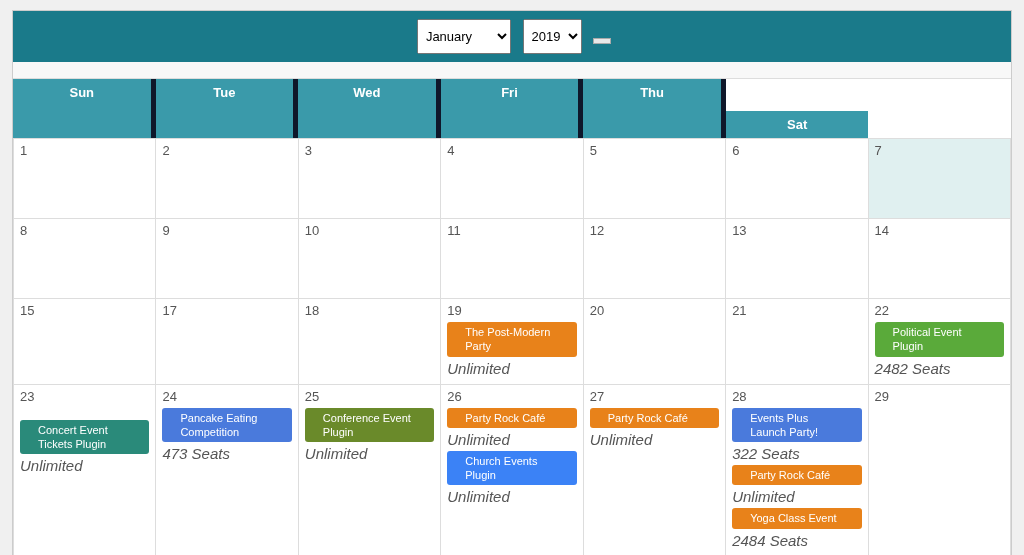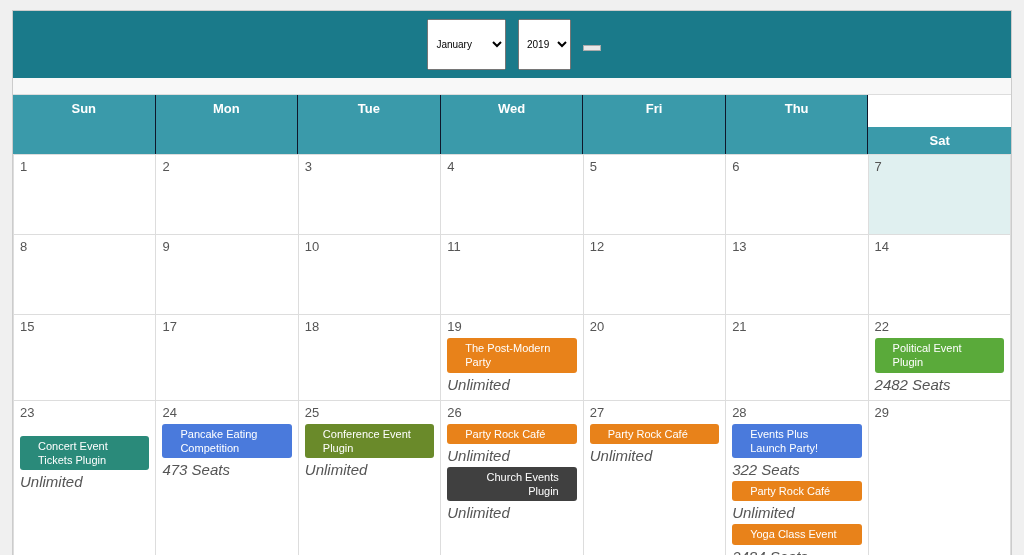--- a/index.html
+++ b/index.html
@@ -15,22 +15,22 @@
     
     .top-bar {
       background: #1a7a8a;
       color: white;
       text-align: center;
       padding: 8px;
       font-size: 13px;
     }
     .top-bar select {
       margin: 0 4px;
-      padding: 18px 4px;
-      font-size: 10px;
+      padding: 8px 4px;
+      font-size: 13px;
     }
     .top-bar button {
       padding: 2px 8px;
       font-size: 13px;
       background: #e8e8e8;
       border: 1px solid #aaa;
       cursor: pointer;
       margin-left: 4px;
     }
 
@@ -62,21 +62,21 @@
       display: grid;
       grid-template-columns: repeat(7, 1fr);
     }
     .day-header {
       background: #3a9aaa;
       color: white;
       text-align: center;
       padding: 6px;
       font-weight: bold;
       font-size: 13px;
-      border-right: 1px solid #0f172a;
+      border-right: 5px solid #0f172a;
     }
     .day-header:last-child { border-right: none; margin-top: 32px; }
 
     
     .cal-grid {
       display: grid;
       grid-template-columns: repeat(7, 1fr);
       border-left: 1px solid #ddd;
       border-top: 1px solid #ddd;
     }
@@ -112,21 +112,21 @@
       font-size: 11px;
       margin-bottom: 3px;
       cursor: pointer;
       line-height: 1.3;
     }
     .event-green { background: #5aaa3a; }
     .event-teal { background: #2a8a7a; margin-top: 16px; }
     .event-blue { background: #4a7adc; }
     .event-olive { background: #6a8a2a; }
     .event-orange { background: #e8821a; }
-    .event-cyan { background: #404040; text-align: right; }
+    .event-cyan { background: #3b82f6; }
 
     .event-sub {
       font-size: 15px;
       color: #555;
       margin-bottom: 3px;
       font-style: italic;
     }
   </style>
 </head>
 <body>
@@ -144,21 +144,20 @@
   <div class="nav-row">
     <div class="nav-cell"></div>
     <div class="nav-cell"></div>
     <div class="nav-cell month-title"></div>
     <div class="nav-cell"></div>
     <div class="nav-cell"></div>
   </div>
 
   <div class="day-headers" id="day-headers">
       <div class="day-header">Sun</div>
-      <div class="day-header">Mon</div>
       <div class="day-header">Tue</div>
       <div class="day-header">Wed</div>
       <div class="day-header">Fri</div>
       <div class="day-header">Thu</div>
       <div class="day-header">Sat</div>
     </div>
 
   <div class="cal-grid" id="cal-grid">
       <div class="cal-cell">
         <div class="day-num">1</div>

